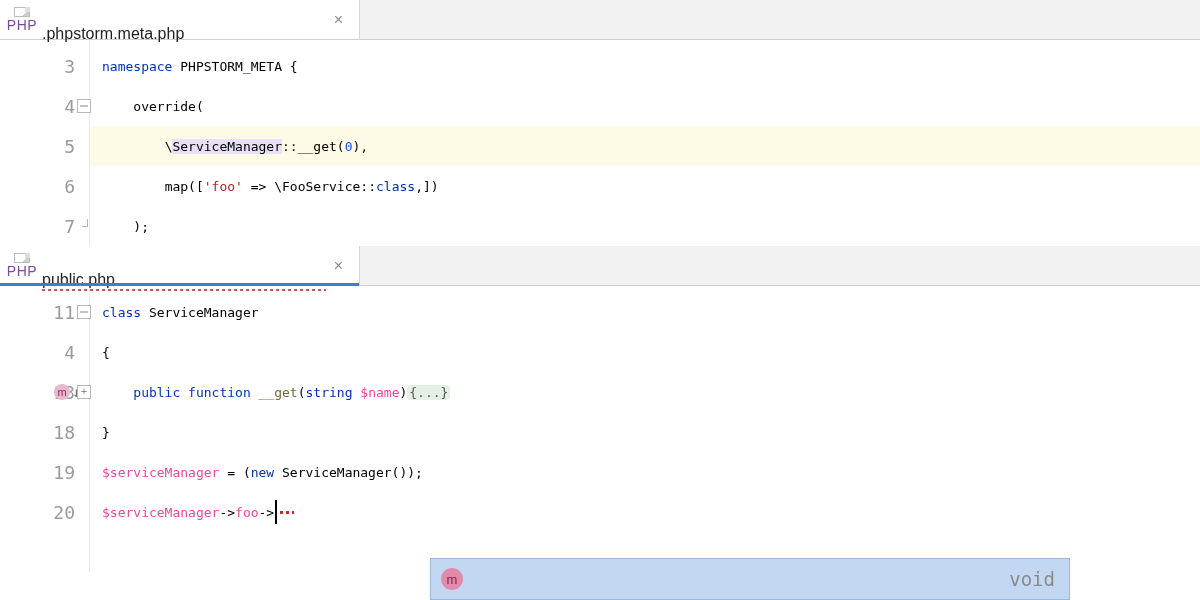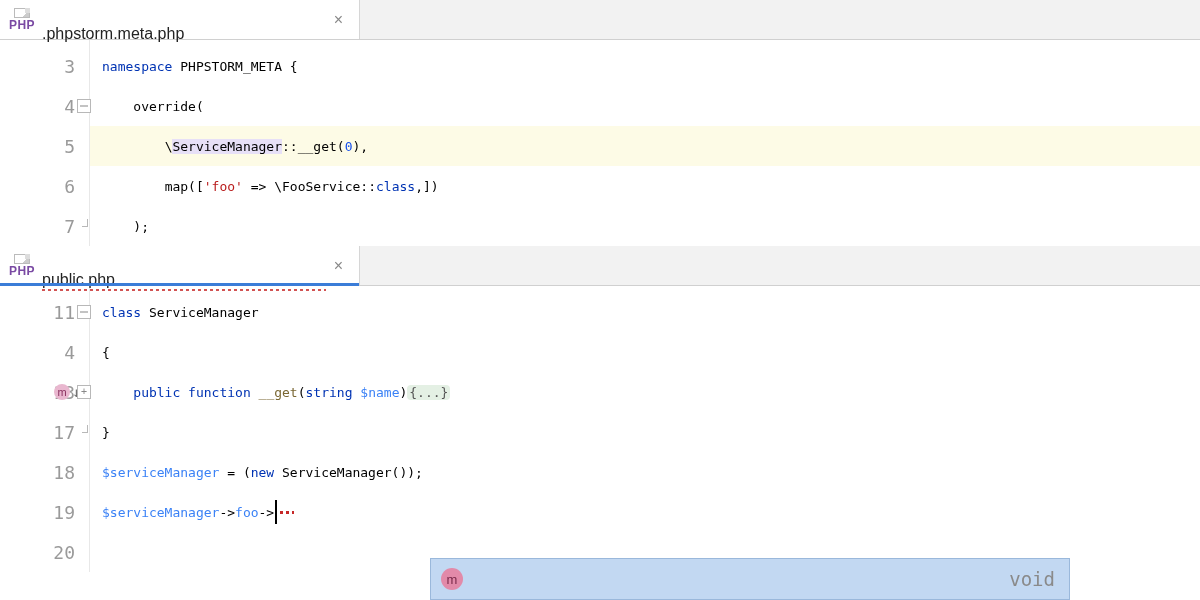--- a/index.html
+++ b/index.html
@@ -55,22 +55,22 @@
     border: 1px solid #bbb;
     position: relative;
   }
   .php-icon .sheet::after{
     content:"";
     position:absolute; right:-1px; top:-1px;
     width:5px;height:5px;
     background:#ddd;
   }
   .php-icon .lbl {
-    font-size: 12px;
-    font-weight: bold;
+    font-size: 14px;
+    font-weight: normal;
     color: #7a4aa3;
     letter-spacing: .5px;
     margin-top:1px;
   }
   .tab-name { flex:1; white-space:nowrap;margin-top:28px; }
   .tab-name.squiggle { position:relative; display:inline-block; }
   .tab-name.squiggle .underline {
     position:absolute; left:0; right:0; bottom:-2px; height:2px;
     background:
       repeating-linear-gradient(90deg,#c62828 0 3px, transparent 3px 6px);
@@ -147,21 +147,21 @@
   }
   .code .cl.hl { background:#fdfbe6; }
   .code .cl.over { position:relative; }
 
   .tok-kw { color:#0033b3; }
   .tok-plain { color:#000; }
   .tok-type { color:#000; }
   .tok-typehl { background:#e7e0f7; }
   .tok-num { color:#1750eb; }
   .tok-str { color:#b91c1c; }
-  .tok-var { color:#3b82f6; }
+  .tok-var { color:#ec4899; }
   .tok-meth { color:#7a6733; }
   .tok-fold { background:#e4f0e4; color:#555; border-radius:4px; padding:0 2px;}
   .caret {
     display:inline-block; width:2px; height:24px;
     background:#000; vertical-align:middle; margin:0 1px;
   }
   .red-squig {
     display:inline-block; width:14px; height:3px;
     background:repeating-linear-gradient(90deg,#c62828 0 3px,transparent 3px 6px);
     vertical-align:bottom; margin-left:2px;
@@ -266,24 +266,20 @@
           </div>
         <div class="gl">
           <span class="meth">
             <span class="m">m</span>
             <span class="arr">↓</span>
           </span>
           <span class="ln">13</span>
           <span class="fold plus"></span>
         </div>
         <div class="gl">
-            <span class="ln">17</span>
-            <span class="fold end"></span>
-          </div>
-        <div class="gl">
             <span class="ln">18</span>
           </div>
         <div class="gl">
             <span class="ln">19</span>
           </div>
         <div class="gl">
             <span class="ln">20</span>
           </div>
       </div>
       <div class="code">

